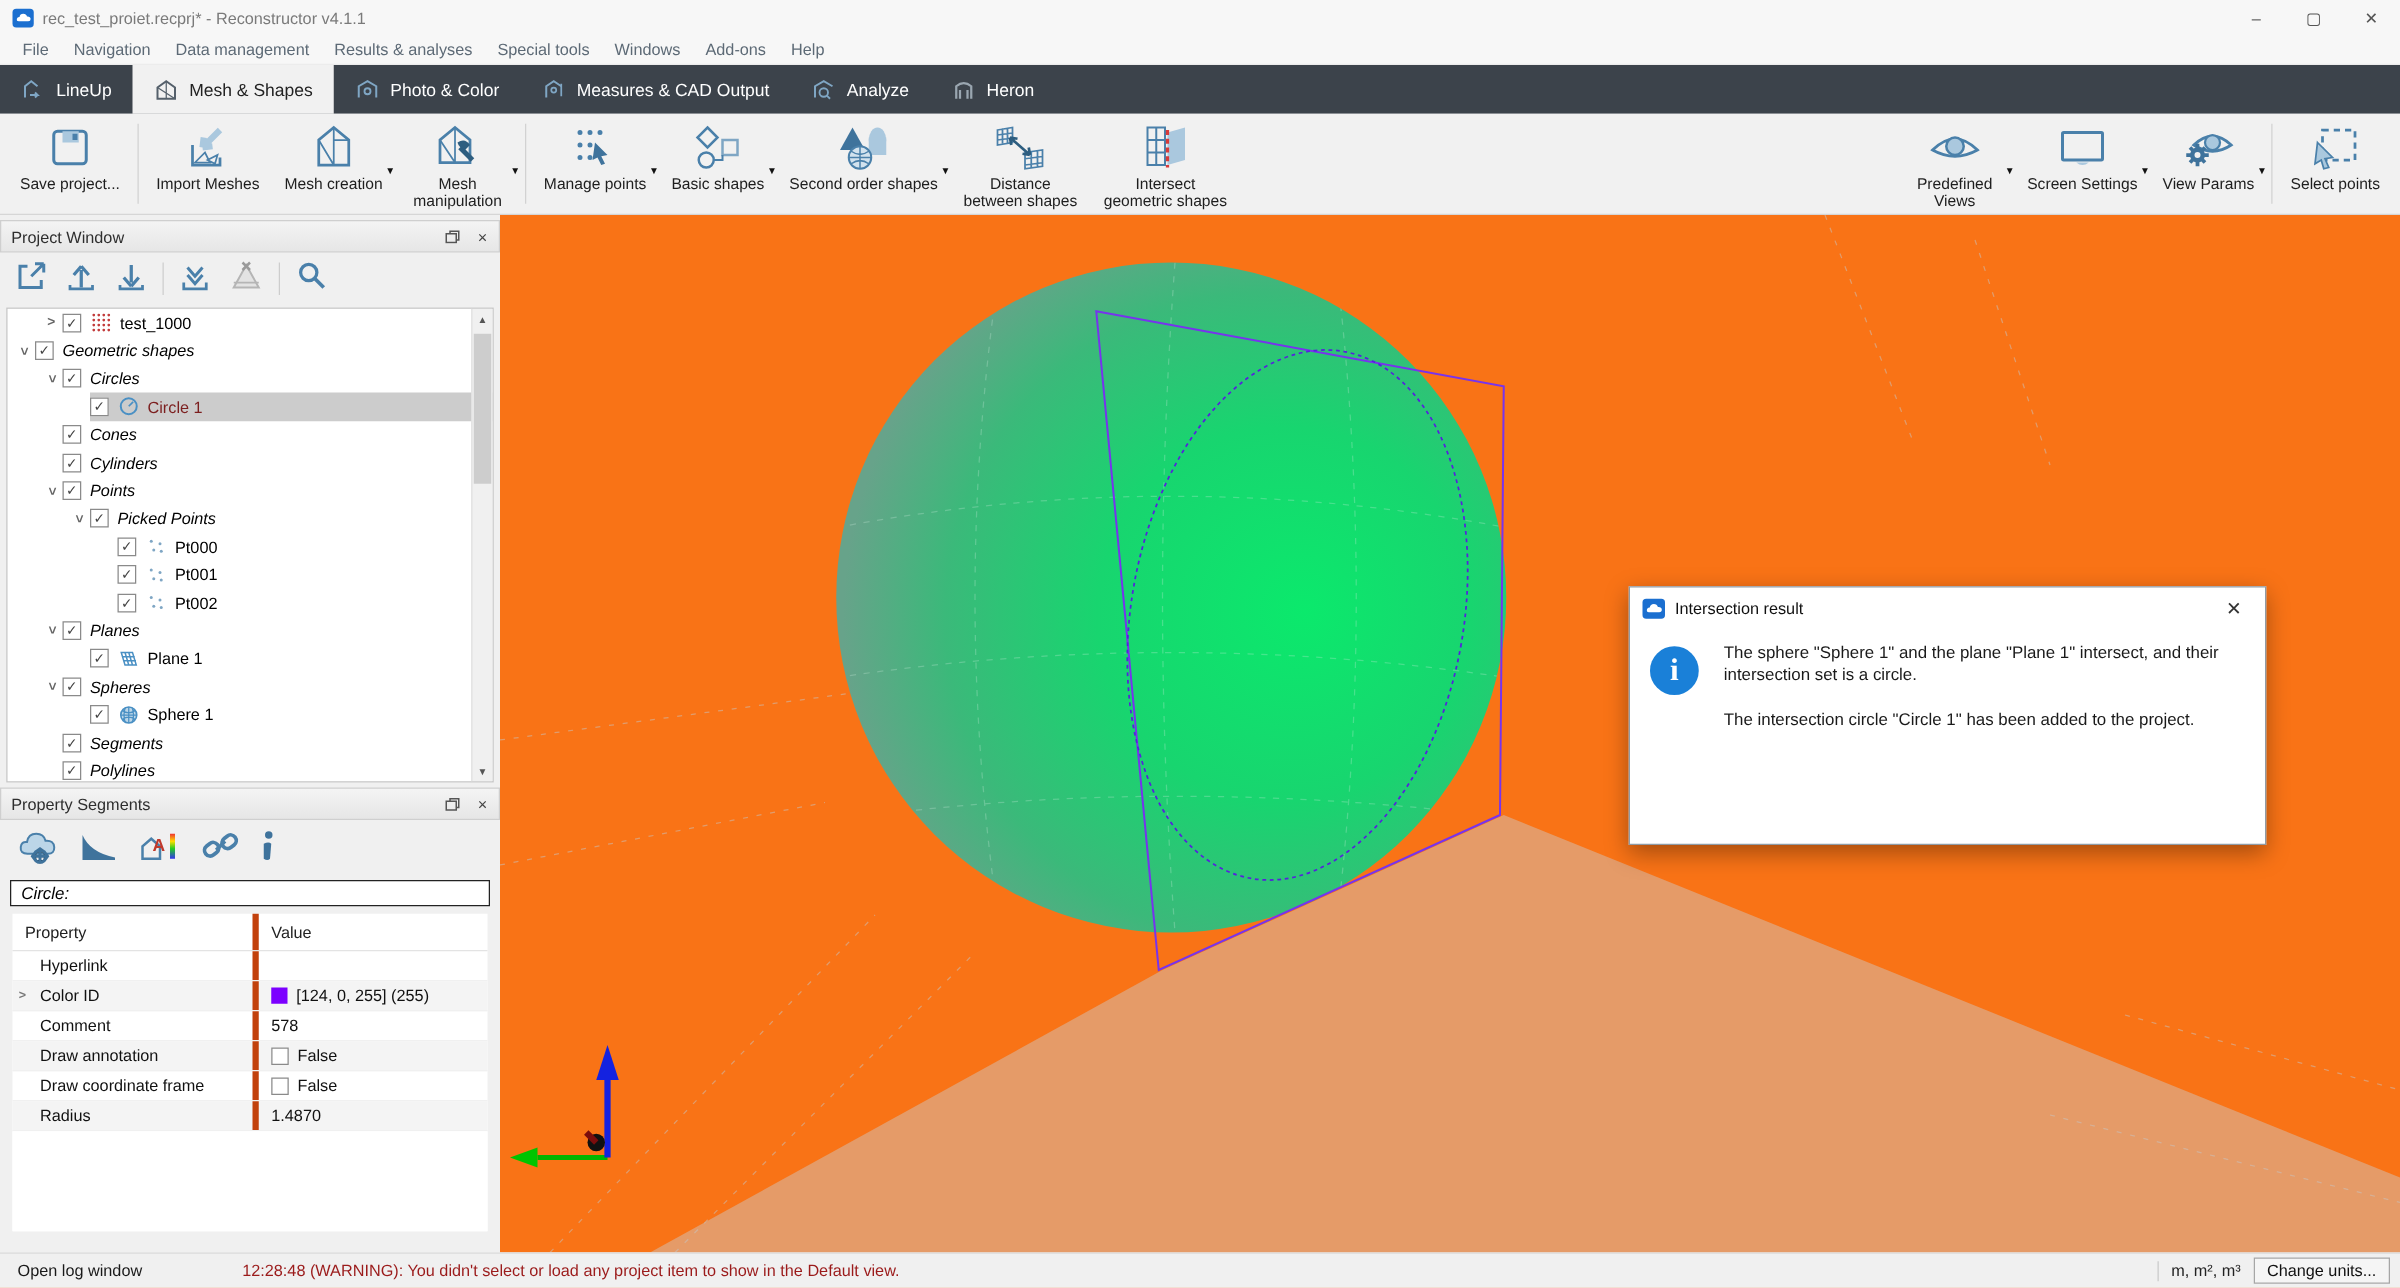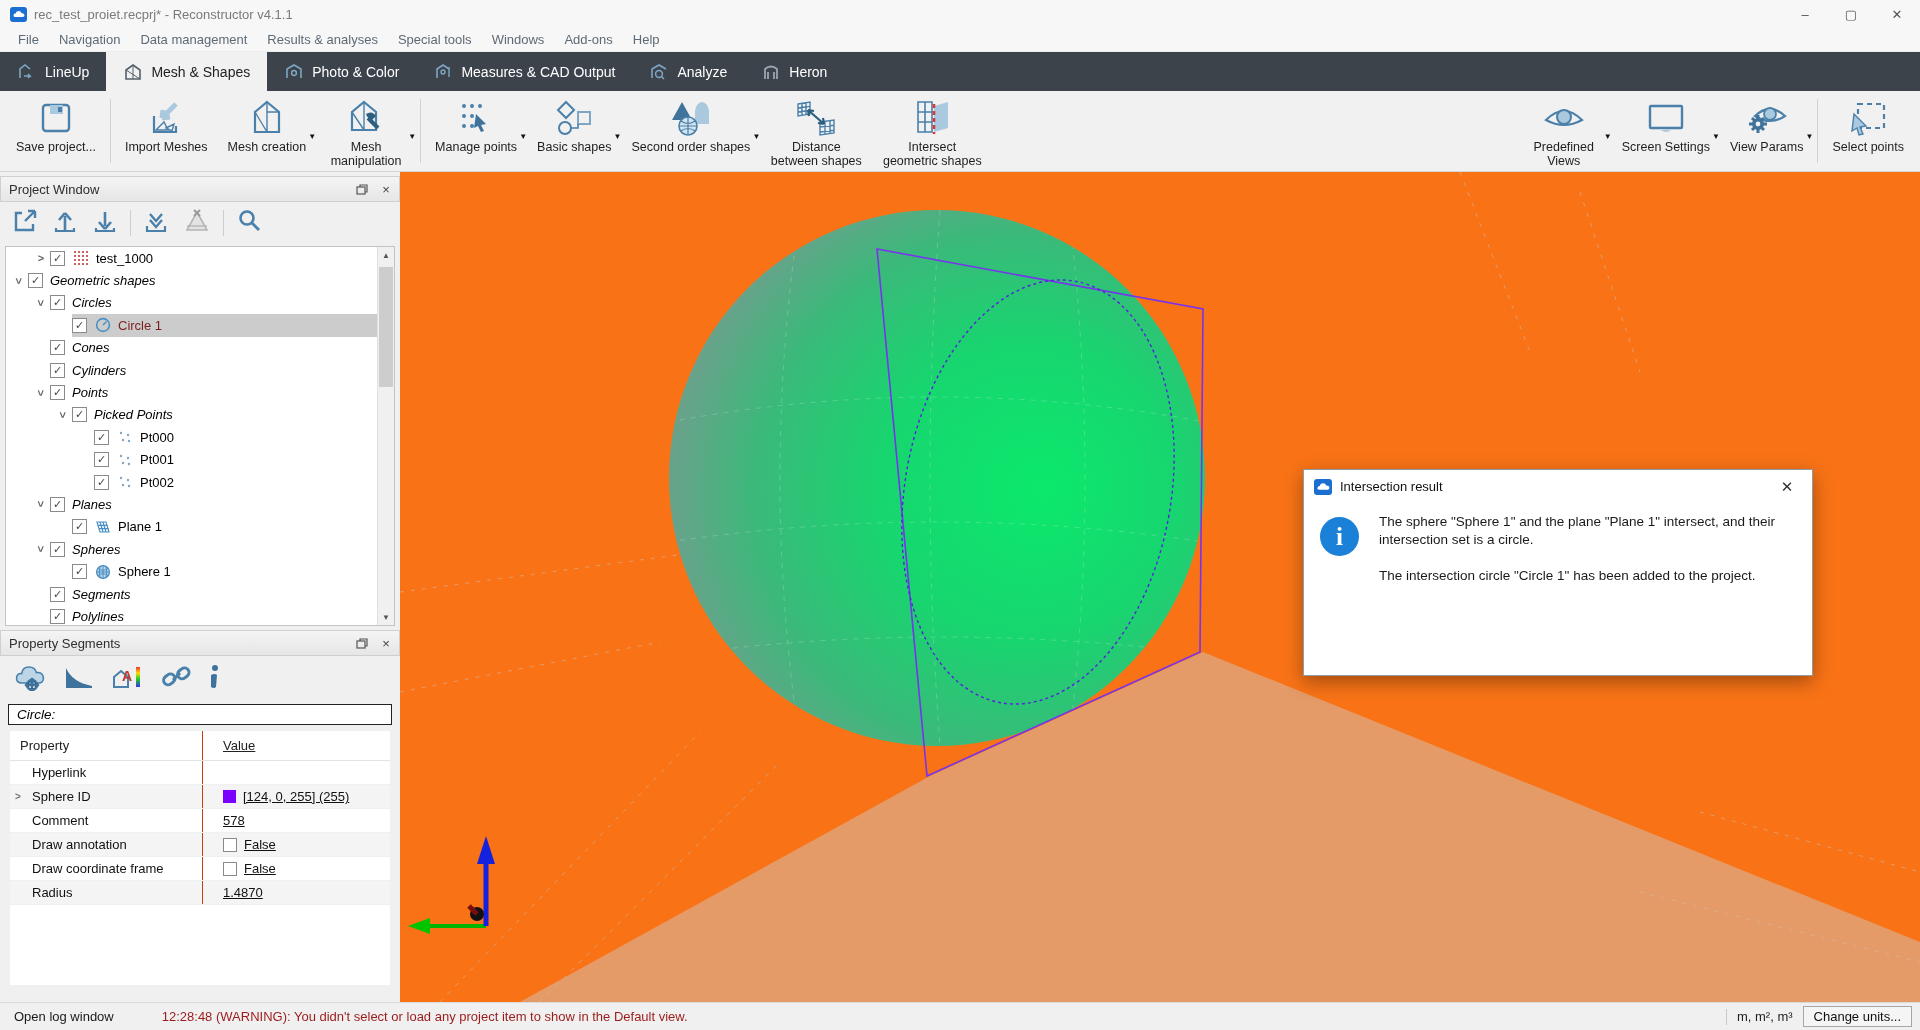--- a/index.html
+++ b/index.html
@@ -69,21 +69,21 @@
   
   .pb-toolbar { height:46px; display:flex; align-items:center; gap:16px; padding:0 14px; }
   .typebox { margin:2px 8px 6px 8px; border:1px solid #222; background:#fff; padding:2px 8px;
     font-size:13.5px; font-style:italic; color:#000; }
   .ptable { margin:0 10px 0 10px; background:#fff; font-size:13px; color:#111; position:relative; }
   .prow { display:flex; height:24px; align-items:center; border-bottom:1px solid #f0f0f0; }
   .prow.hdr { height:30px; border-bottom:1px solid #e3e3e3; color:#222; }
   .prow.alt { background:#f4f4f4; }
   .pcell-p { width:192px; padding-left:22px; display:flex; align-items:center; flex:none; position:relative;}
   .pcell-p .pexp { position:absolute; left:5px; color:#777; font-size:10px; font-weight:bold; }
-  .pcell-v { flex:1; padding-left:20px; display:flex; align-items:center; border-left:1px solid #c2410c; height:100%;text-decoration:underline; }
+  .pcell-v { flex:1; padding-left:10px; display:flex; align-items:center; border-left:5px solid #c2410c; height:100%; }
   .swatch { width:13px; height:13px; background:#7c00ff; margin-right:7px; flex:none; }
   .ucb { width:14px; height:14px; border:1px solid #8a8a8a; background:#fff; margin-right:7px; flex:none; }
   
   .viewport { position:absolute; left:400px; top:172px; width:1520px; height:830px; background:#f97316; overflow:hidden; }
   
   .dialog { position:absolute; left:1303px; top:469px; width:510px; height:207px; background:#fff;
     border:1px solid #8f9ba5; box-shadow:0 6px 18px rgba(0,0,0,.35); display:flex; flex-direction:column; }
   .dlg-title { height:33px; display:flex; align-items:center; padding:0 10px; font-size:13px; color:#111; }
   .dlg-title .appicon { width:18px; height:16px; }
   .dlg-close { margin-left:auto; color:#333; font-size:15px; width:30px; text-align:center; }
@@ -92,21 +92,21 @@
     display:flex; align-items:center; justify-content:center; font-size:25px; font-weight:bold;
     font-family:"Liberation Serif", serif; flex:none; margin-top:4px; }
   .dlg-text { font-size:13.5px; color:#1a1a1a; line-height:1.32; padding-right:4px; }
   .dlg-text p { margin:0 0 18px 0; }
   .dlg-footer { height:45px; background:#f0f0f0; display:flex; align-items:center; justify-content:flex-end;
     padding-right:14px; }
   .okbtn { width:88px; height:26px; background:#e1e1e1; border:1px solid #0078d7; font-size:13px;
     color:#111; display:flex; align-items:center; justify-content:center; }
   
   .statusbar { position:absolute; left:0; top:1002px; width:1920px; height:28px; background:#f0f0f0;
-    border-top:1px solid #dadada; display:flex; align-items:center; font-size:13px; }
+    border-top:1px solid #dadada; display:flex; align-items:center; font-size:13px;gap:32px; }
   .loglink { margin-left:14px; color:#1a1a1a; }
   .warn { margin-left:48px; color:#9b1b1b; }
   .sb-right { margin-left:auto; display:flex; align-items:center; gap:10px; padding-right:8px; }
   .sb-sep { width:1px; height:16px; background:#c9c9c9; }
   .units { color:#222; }
   .chunits { border:1px solid #a6a6a6; background:#f5f5f5; padding:2px 10px; font-size:13px; color:#111; }
   svg { flex:none; }
 </style>
 </head>
 <body>
@@ -657,21 +657,21 @@
         <span class="pcell-p" style="padding-left:10px;">Property</span>
         <span class="pcell-v">Value</span>
       </div>
       <div class="prow">
         <span class="pcell-p">Hyperlink</span>
         <span class="pcell-v"></span>
       </div>
       <div class="prow alt">
         <span class="pcell-p">
             <span class="pexp">&gt;</span>
-            <span>Sphere ID</span>
+            <span>Color ID</span>
           </span>
         <span class="pcell-v">
             <span class="swatch"></span>
             <span>[124, 0, 255] (255)</span>
           </span>
       </div>
       <div class="prow">
         <span class="pcell-p">Comment</span>
         <span class="pcell-v">578</span>
       </div>

